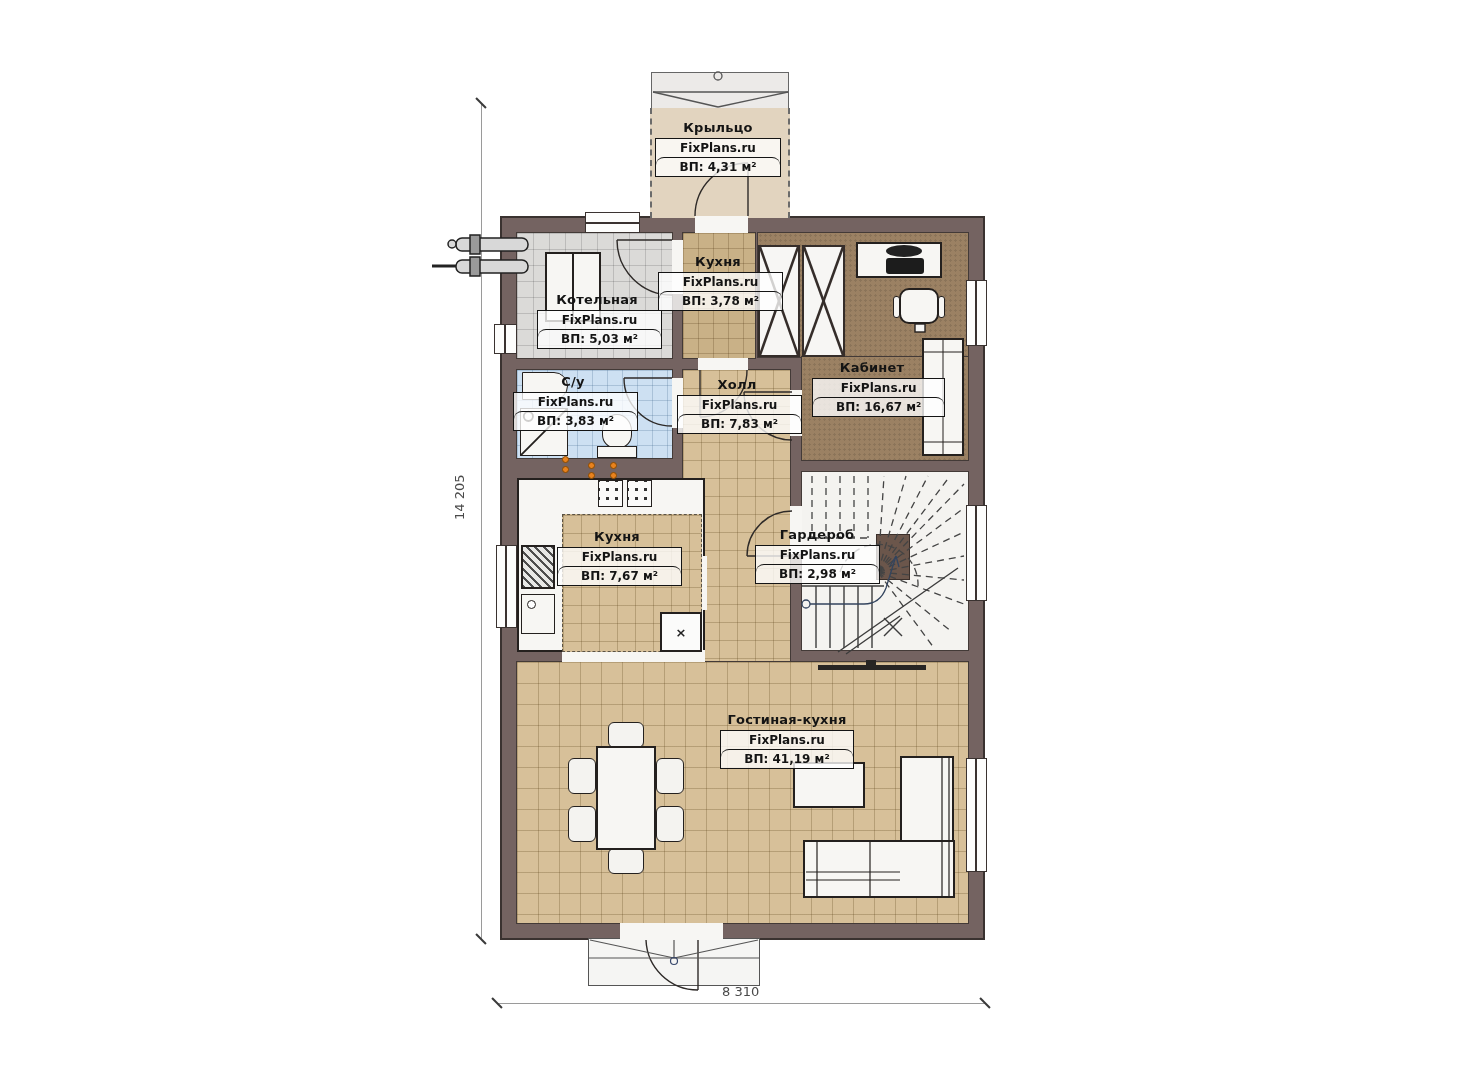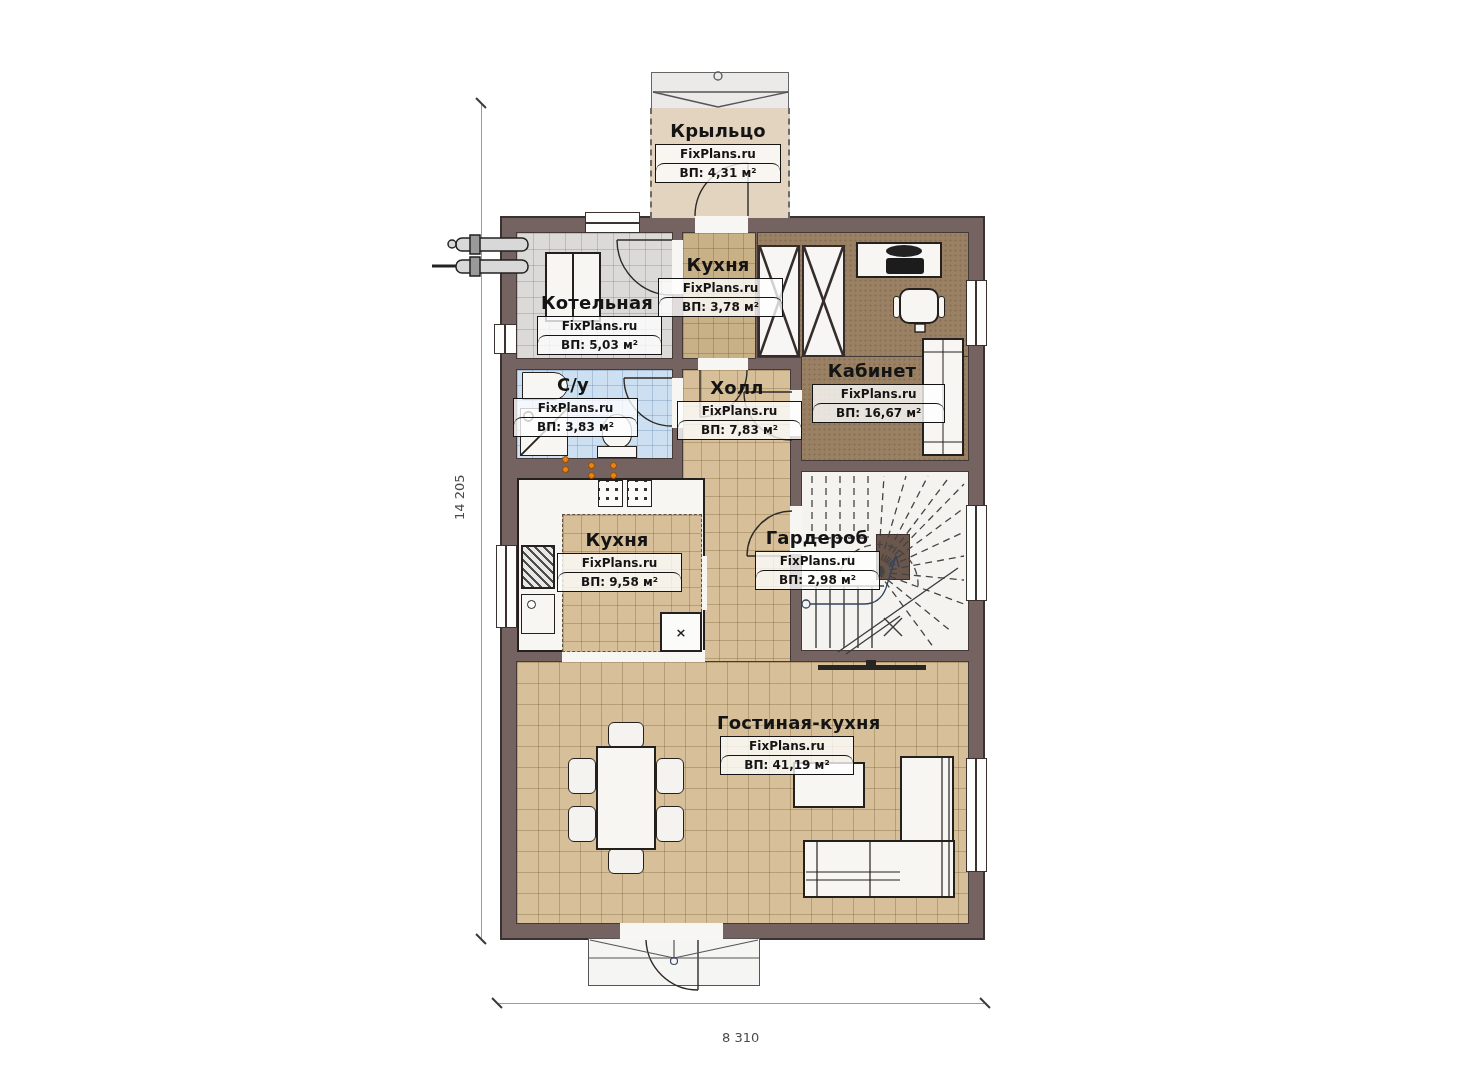--- a/index.html
+++ b/index.html
@@ -44,21 +44,21 @@
   .chair{background:#f4f3f0;border:1.5px solid #24201e;border-radius:6px;box-sizing:border-box;z-index:29;}
   .dark{background:#272523;z-index:31;}
   .fridge{background:repeating-linear-gradient(45deg,#4d4d4d 0 2px,#e8e8e6 2px 6px);border:2px solid #24201e;box-sizing:border-box;z-index:30;}
   .burner{background-color:#fbfbfa;border:1.5px solid #24201e;box-sizing:border-box;z-index:31;
     background-image:radial-gradient(#333 1.6px,transparent 1.8px);background-size:9px 9px;background-position:4px 4px;}
   .kitchen-floor{border:1.5px dashed #5a5245;box-sizing:border-box;z-index:12;}
   .newel{background:#6b564b;border:1.5px solid #3a2f2a;box-sizing:border-box;z-index:22;}
   .valve{width:7px;height:7px;border-radius:50%;background:#e8821e;border:1.5px solid #8a4a00;box-sizing:border-box;position:absolute;z-index:33;}
   
   .room-label{z-index:50;text-align:center;pointer-events:none;}
-  .room-name{font-weight:700;font-size:18px;color:#141414;letter-spacing:.2px;white-space:nowrap;}
+  .room-name{font-weight:700;font-size:13px;color:#141414;letter-spacing:.2px;white-space:nowrap;}
   .wm-box{display:inline-block;margin-top:3px;border:1.6px solid #141414;background:rgba(255,255,255,.78);}
   .wm-row{font-weight:700;font-size:12px;color:#141414;padding:2px 23px;white-space:nowrap;}
   .wm-row + .wm-row{border-top:1.6px solid #141414;border-radius:8px;}
   .cross-box{z-index:31;display:flex;align-items:center;justify-content:center;
     background:#fbfbfa;border:2px solid #24201e;box-sizing:border-box;font-size:13px;font-weight:700;color:#222;}
   
   .dimline{background:#9a9a9a;z-index:2;}
   .tick{width:14px;height:2px;background:#3a3a3a;transform:rotate(45deg);z-index:3;}
   .dim-text{font-size:13px;color:#4a4a4a;z-index:3;white-space:nowrap;}
   svg.linework{position:absolute;left:0;top:0;z-index:35;pointer-events:none;}
@@ -68,21 +68,21 @@
 
 <div id="canvas">
 
   <div class="abs dimline" style="left:481px;top:103px;width:1px;height:837px;"></div>
   <div class="abs dimline" style="left:497px;top:1003px;width:488px;height:1px;"></div>
   <div class="abs tick" style="left:474px;top:102px;"></div>
   <div class="abs tick" style="left:474px;top:938px;"></div>
   <div class="abs tick" style="left:490px;top:1002px;"></div>
   <div class="abs tick" style="left:978px;top:1002px;"></div>
   <div class="abs dim-text" style="left:452px;top:520px;transform:rotate(-90deg);transform-origin:left top;">14 205</div>
-  <div class="abs dim-text" style="left:722px;top:1030px;text-align:center;">8 310</div>
+  <div class="abs dim-text" style="left:722px;top:984px;text-align:center;">8 310</div>
 
   <div class="abs canopy" style="left:651px;top:72px;width:138px;height:38px;"></div>
   <div class="abs porch" style="left:650px;top:108px;width:140px;height:110px;"></div>
 
   <div class="abs steps" style="left:588px;top:938px;width:172px;height:48px;"></div>
 
   <div class="abs building" style="left:500px;top:216px;width:485px;height:724px;"></div>
 
   <div class="abs floor f-boiler" style="left:517px;top:233px;width:155px;height:125px;"></div>
   <div class="abs floor f-tambur" style="left:683px;top:233px;width:72px;height:125px;"></div>
@@ -345,21 +345,21 @@
     <div class="wm-box">
       <div class="wm-row">FixPlans.ru</div>
       <div class="wm-row">ВП: 7,83 м²</div>
     </div>
   </div>
 
   <div class="abs room-label" style="left:557px;top:529px;width:120px;">
     <div class="room-name">Кухня</div>
     <div class="wm-box">
       <div class="wm-row">FixPlans.ru</div>
-      <div class="wm-row">ВП: 9,58 м²</div>
+      <div class="wm-row">ВП: 7,67 м²</div>
     </div>
   </div>
 
   <div class="abs room-label" style="left:755px;top:527px;width:124px;">
     <div class="room-name">Гардероб</div>
     <div class="wm-box">
       <div class="wm-row">FixPlans.ru</div>
       <div class="wm-row">ВП: 2,98 м²</div>
     </div>
   </div>

